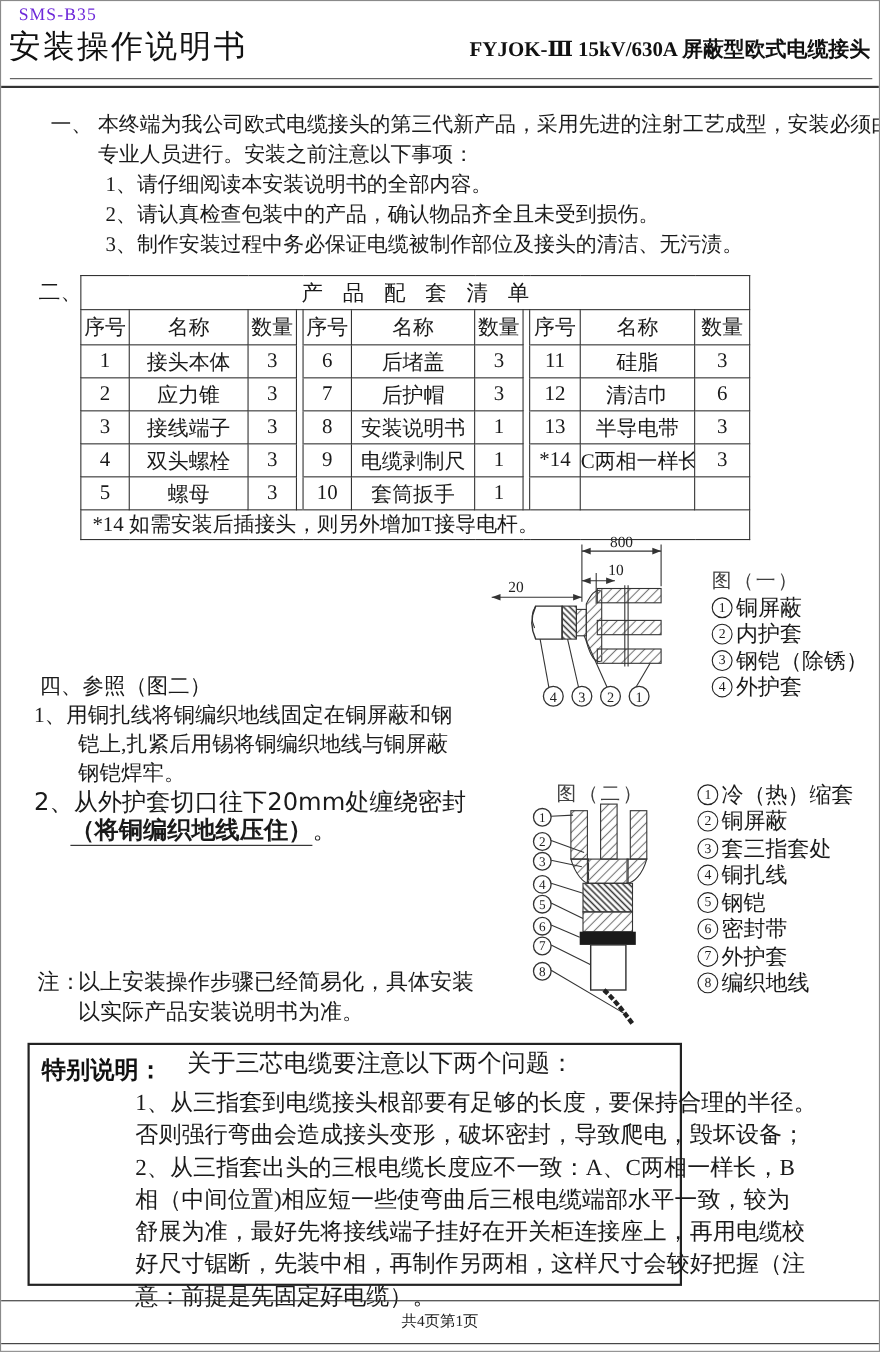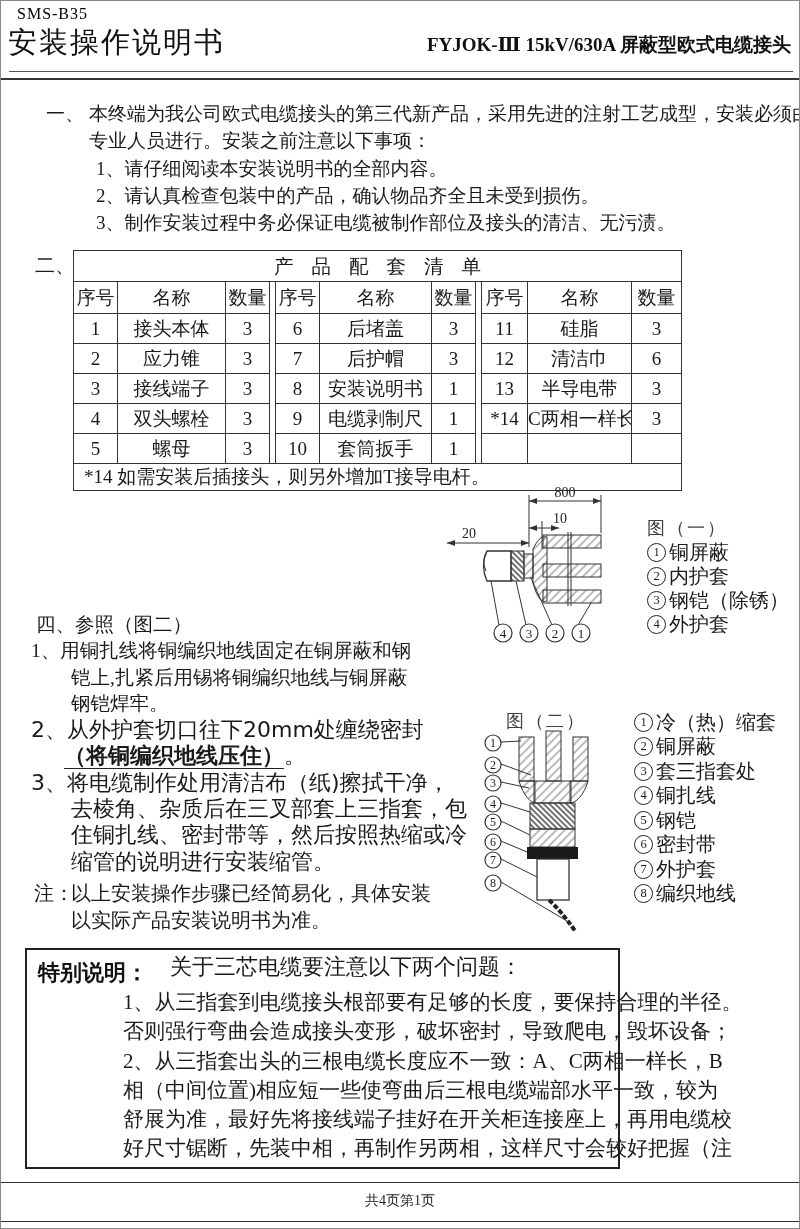--- a/index.html
+++ b/index.html
@@ -5,21 +5,21 @@
   html,body{margin:0;padding:0;background:#e8e8e8;}
   .page{
     position:relative; width:800px; height:1229px; margin:0 auto;
     background:#fff; border:1px solid #8a8a8a; box-sizing:border-box;
     font-family:"Liberation Serif","DejaVu Serif",serif; color:#1a1a1a;
     overflow:hidden;
   }
   .abs{position:absolute;}
   .nowrap{white-space:nowrap;}
   
-  .doc-code{left:16px; top:4px; font-size:16px; letter-spacing:1px; color:#000000;}
+  .doc-code{left:16px; top:4px; font-size:16px; letter-spacing:1px; color:#6d28d9;}
   .doc-title{left:7px; top:22px; font-size:29px; letter-spacing:2px; color:#111;}
   .product-title{right:8px; top:31px; font-size:19px; font-weight:bold; color:#111;}
   .hr1{left:8px; right:6px; top:70px; border-top:1.5px solid #555; height:0;}
   .hr2{left:0; right:0; top:77px; border-top:2.5px solid #333; height:0;}
   
   .s1{left:45px; top:100px; font-size:19px; line-height:26.7px;}
   .s1 .mk{position:absolute; left:0; top:0;}
   .s1 .intro{margin-left:43px;}
   .s1 .items{margin-left:50px; margin-top:2px;}
   .lines div{white-space:nowrap;}
@@ -205,26 +205,20 @@
     <div class="head nowrap"><span>四、</span><span>参照（图二）</span></div>
     <div class="item lines hangfirst">
         <div>1、用铜扎线将铜编织地线固定在铜屏蔽和钢</div>
         <div>铠上,扎紧后用锡将铜编织地线与铜屏蔽</div>
         <div>钢铠焊牢。</div>
       </div>
     <div class="item sansf">
       <div class="nowrap" style="text-indent:-40px">2、从外护套切口往下20mm处缠绕密封</div>
       <div class="nowrap l2"><span class="b-u">（将铜编织地线压住）</span><span>。</span></div>
     </div>
-    <div class="item sansf lines hangfirst">
-        <div>3、将电缆制作处用清洁布（纸)擦拭干净，</div>
-        <div>去棱角、杂质后在三叉部套上三指套，包</div>
-        <div>住铜扎线、密封带等，然后按照热缩或冷</div>
-        <div>缩管的说明进行安装缩管。</div>
-      </div>
   </div>
 
   <div class="abs noteblk">
     <span class="mk">注：</span>
     <div class="lines">
         <div>以上安装操作步骤已经简易化，具体安装</div>
         <div>以实际产品安装说明书为准。</div>
       </div>
   </div>
 
@@ -380,20 +374,21 @@
     <div class="sp-paras">
       <div class="lines">
           <div>1、从三指套到电缆接头根部要有足够的长度，要保持合理的半径。</div>
           <div>否则强行弯曲会造成接头变形，破坏密封，导致爬电，毁坏设备；</div>
         </div>
       <div class="lines">
           <div>2、从三指套出头的三根电缆长度应不一致：A、C两相一样长，B</div>
           <div>相（中间位置)相应短一些使弯曲后三根电缆端部水平一致，较为</div>
           <div>舒展为准，最好先将接线端子挂好在开关柜连接座上，再用电缆校</div>
           <div>好尺寸锯断，先装中相，再制作另两相，这样尺寸会较好把握（注</div>
+          <div>意：前提是先固定好电缆）。</div>
         </div>
     </div>
   </div>
 
   <div class="abs hr3"></div>
   <div class="abs pfooter">共4页第1页</div>
   <div class="abs hr4"></div>
 
 </div>
 

